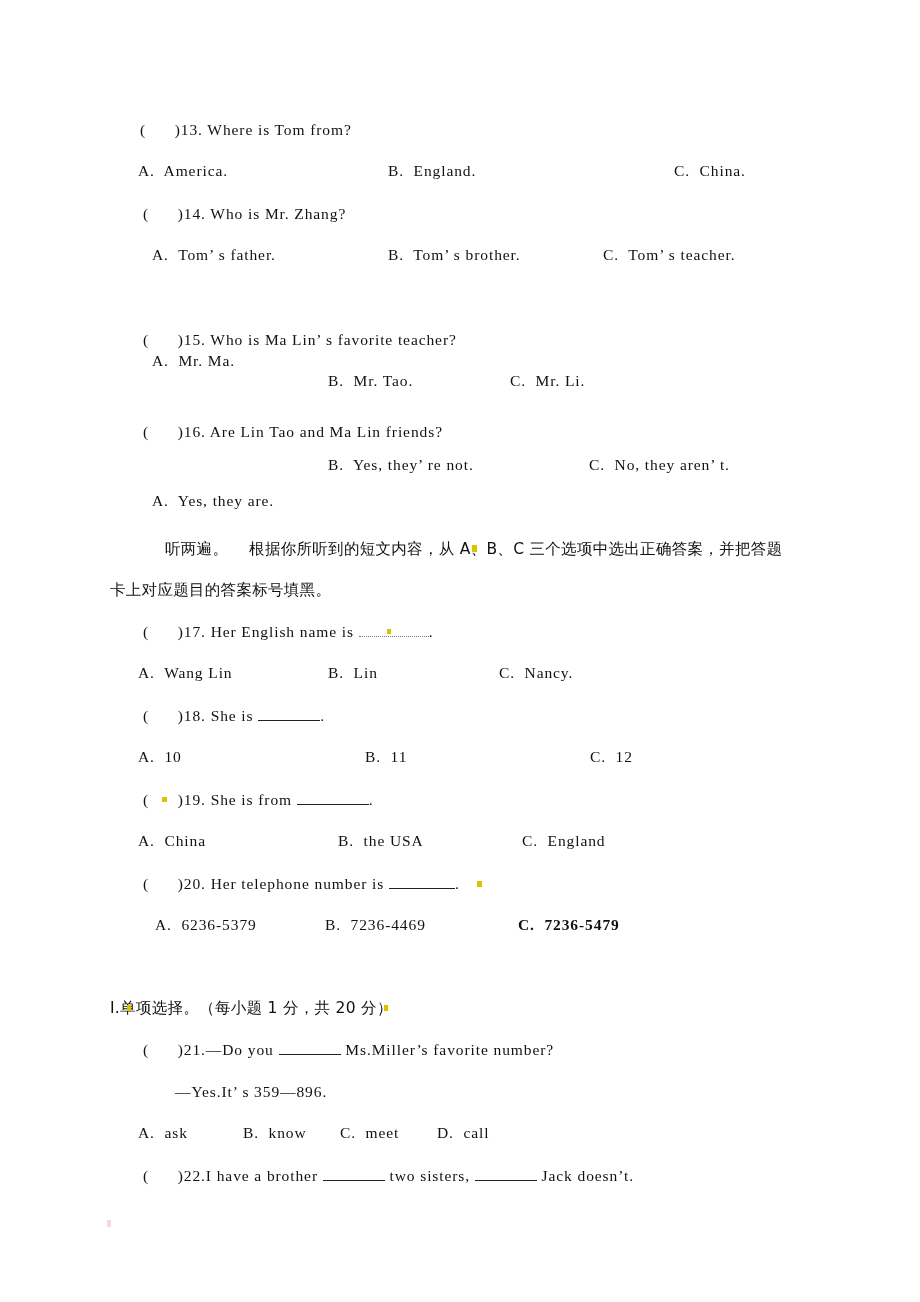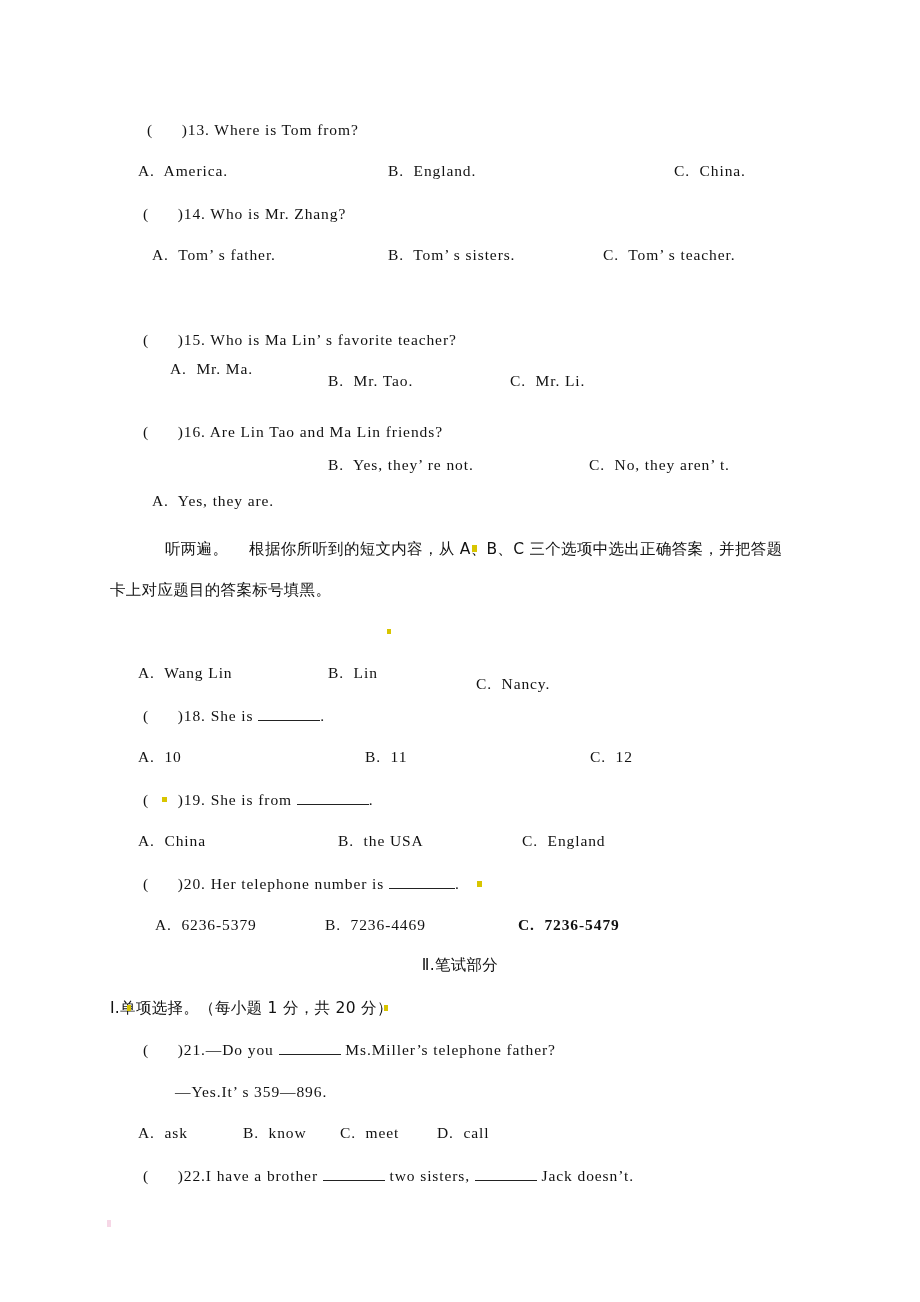--- a/index.html
+++ b/index.html
@@ -85,64 +85,65 @@
     opacity: .75;
   }
 
   .q-paren { letter-spacing: 0.9px; }
 </style>
 </head>
 <body>
 
 <div class="page">
 
-  <div class="line en" style="left:147px; top:120px;"><span class="q-paren">(      )</span><span>13.</span> <span>Where is Tom from?</span></div>
+  <div class="line en" style="left:140px; top:120px;"><span class="q-paren">(      )</span><span>13.</span> <span>Where is Tom from?</span></div>
 
   <div>
     <div class="opt en" style="left:138px; top:162px;">A.  America.</div>
     <div class="opt en" style="left:388px; top:162px;">B.  England.</div>
     <div class="opt en" style="left:674px; top:162px;">C.  China.</div>
   </div>
 
   <div class="line en" style="left:143px; top:204px;"><span class="q-paren">(      )</span><span>14.</span> <span>Who is Mr. Zhang?</span></div>
 
   <div>
     <div class="opt en" style="left:152px; top:246px;">A.  Tom’ s father.</div>
-    <div class="opt en" style="left:388px; top:246px;">B.  Tom’ s sisters.</div>
+    <div class="opt en" style="left:388px; top:246px;">B.  Tom’ s brother.</div>
     <div class="opt en" style="left:603px; top:246px;">C.  Tom’ s teacher.</div>
   </div>
 
 
   <div class="line en" style="left:143px; top:330px;"><span class="q-paren">(      )</span><span>15.</span> <span>Who is Ma Lin’ s favorite teacher?</span></div>
 
   <div>
-    <div class="opt en" style="left:152px; top:360px;margin-left:18px;">A.  Mr. Ma.</div>
+    <div class="opt en" style="left:152px; top:352px;">A.  Mr. Ma.</div>
     <div class="opt en" style="left:328px; top:372px;">B.  Mr. Tao.</div>
     <div class="opt en" style="left:510px; top:372px;">C.  Mr. Li.</div>
   </div>
 
   <div class="line en" style="left:143px; top:414px;margin-top:8px;"><span class="q-paren">(      )</span><span>16.</span> <span>Are Lin Tao and Ma Lin friends?</span></div>
 
   <div>
     <div class="opt en" style="left:152px; top:456px;margin-top:36px;">A.  Yes, they are.</div>
     <div class="opt en" style="left:328px; top:456px;">B.  Yes, they’ re not.</div>
     <div class="opt en" style="left:565px; top:456px;margin-left:24px;">C.  No, they aren’ t.</div>
   </div>
 
 
   <div class="line cn" style="left:165px; top:539px;">听两遍。    根据你所听到的短文内容，从 A、B、C 三个选项中选出正确答案，并把答题</div>
   <div class="speck" style="left:472px; top:545px;"></div>
   <div class="line cn" style="left:110px; top:580px;">卡上对应题目的答案标号填黑。</div>
 
+  <div class="line en" style="left:143px; top:622px;"><span class="q-paren">(      )</span><span>17.</span> <span>Her English name is </span><span class="blank-dotted" style="width:70px;"></span><span>.</span></div>
   <div class="speck" style="left:387px; top:629px; width:4px; height:5px;"></div>
 
   <div>
     <div class="opt en" style="left:138px; top:664px;">A.  Wang Lin</div>
     <div class="opt en" style="left:328px; top:664px;">B.  Lin</div>
-    <div class="opt en" style="left:476px; top:664px;margin-top:11px;">C.  Nancy.</div>
+    <div class="opt en" style="left:499px; top:664px;">C.  Nancy.</div>
   </div>
 
   <div class="line en" style="left:143px; top:706px;"><span class="q-paren">(      )</span><span>18.</span> <span>She is </span><span class="blank" style="width:62px;"></span><span>.</span></div>
 
   <div>
     <div class="opt en" style="left:138px; top:748px;">A.  10</div>
     <div class="opt en" style="left:365px; top:748px;">B.  11</div>
     <div class="opt en" style="left:590px; top:748px;">C.  12</div>
   </div>
 
@@ -157,27 +158,26 @@
 
   <div class="line en" style="left:143px; top:874px;"><span class="q-paren">(      )</span><span>20.</span> <span>Her telephone number is </span><span class="blank" style="width:66px;"></span><span>.</span></div>
   <div class="speck" style="left:477px; top:881px; width:5px; height:6px;"></div>
 
   <div>
     <div class="opt en" style="left:155px; top:916px;">A.  6236-5379</div>
     <div class="opt en" style="left:325px; top:916px;">B.  7236-4469</div>
     <div class="opt en" style="left:518px; top:916px;font-weight:bold;">C.  7236-5479</div>
   </div>
 
-  <div class="line cn center" style="top:955px;">Ⅱ.笔试部分</div>
 
   <div class="line cn" style="left:110px; top:998px;">I.单项选择。（每小题 1 分，共 20 分）</div>
   <div class="speck" style="left:127px; top:1005px; width:4px; height:6px;"></div>
   <div class="speck" style="left:384px; top:1005px; width:4px; height:6px;"></div>
 
-  <div class="line en" style="left:143px; top:1040px;"><span class="q-paren">(      )</span><span>21.</span><span>—Do you </span><span class="blank" style="width:62px;"></span><span> Ms.Miller’s telephone father?</span></div>
+  <div class="line en" style="left:143px; top:1040px;"><span class="q-paren">(      )</span><span>21.</span><span>—Do you </span><span class="blank" style="width:62px;"></span><span> Ms.Miller’s favorite number?</span></div>
 
   <div class="line en" style="left:175px; top:1082px;">—Yes.It’ s 359—896.</div>
 
   <div>
     <div class="opt en" style="left:138px; top:1124px;">A.  ask</div>
     <div class="opt en" style="left:243px; top:1124px;">B.  know</div>
     <div class="opt en" style="left:340px; top:1124px;">C.  meet</div>
     <div class="opt en" style="left:437px; top:1124px;">D.  call</div>
   </div>
 

